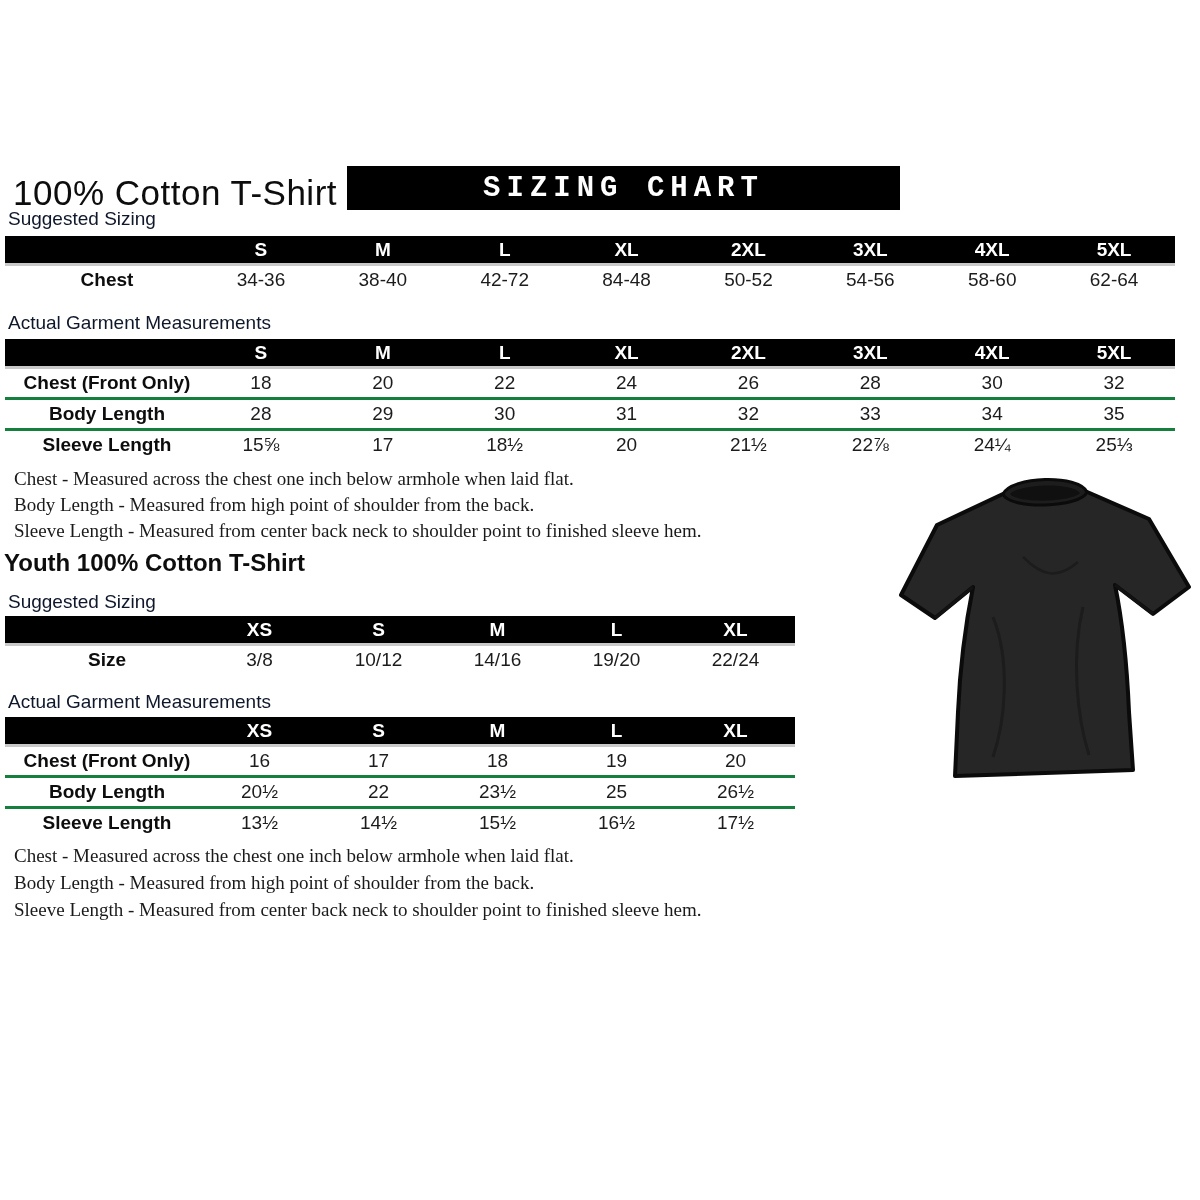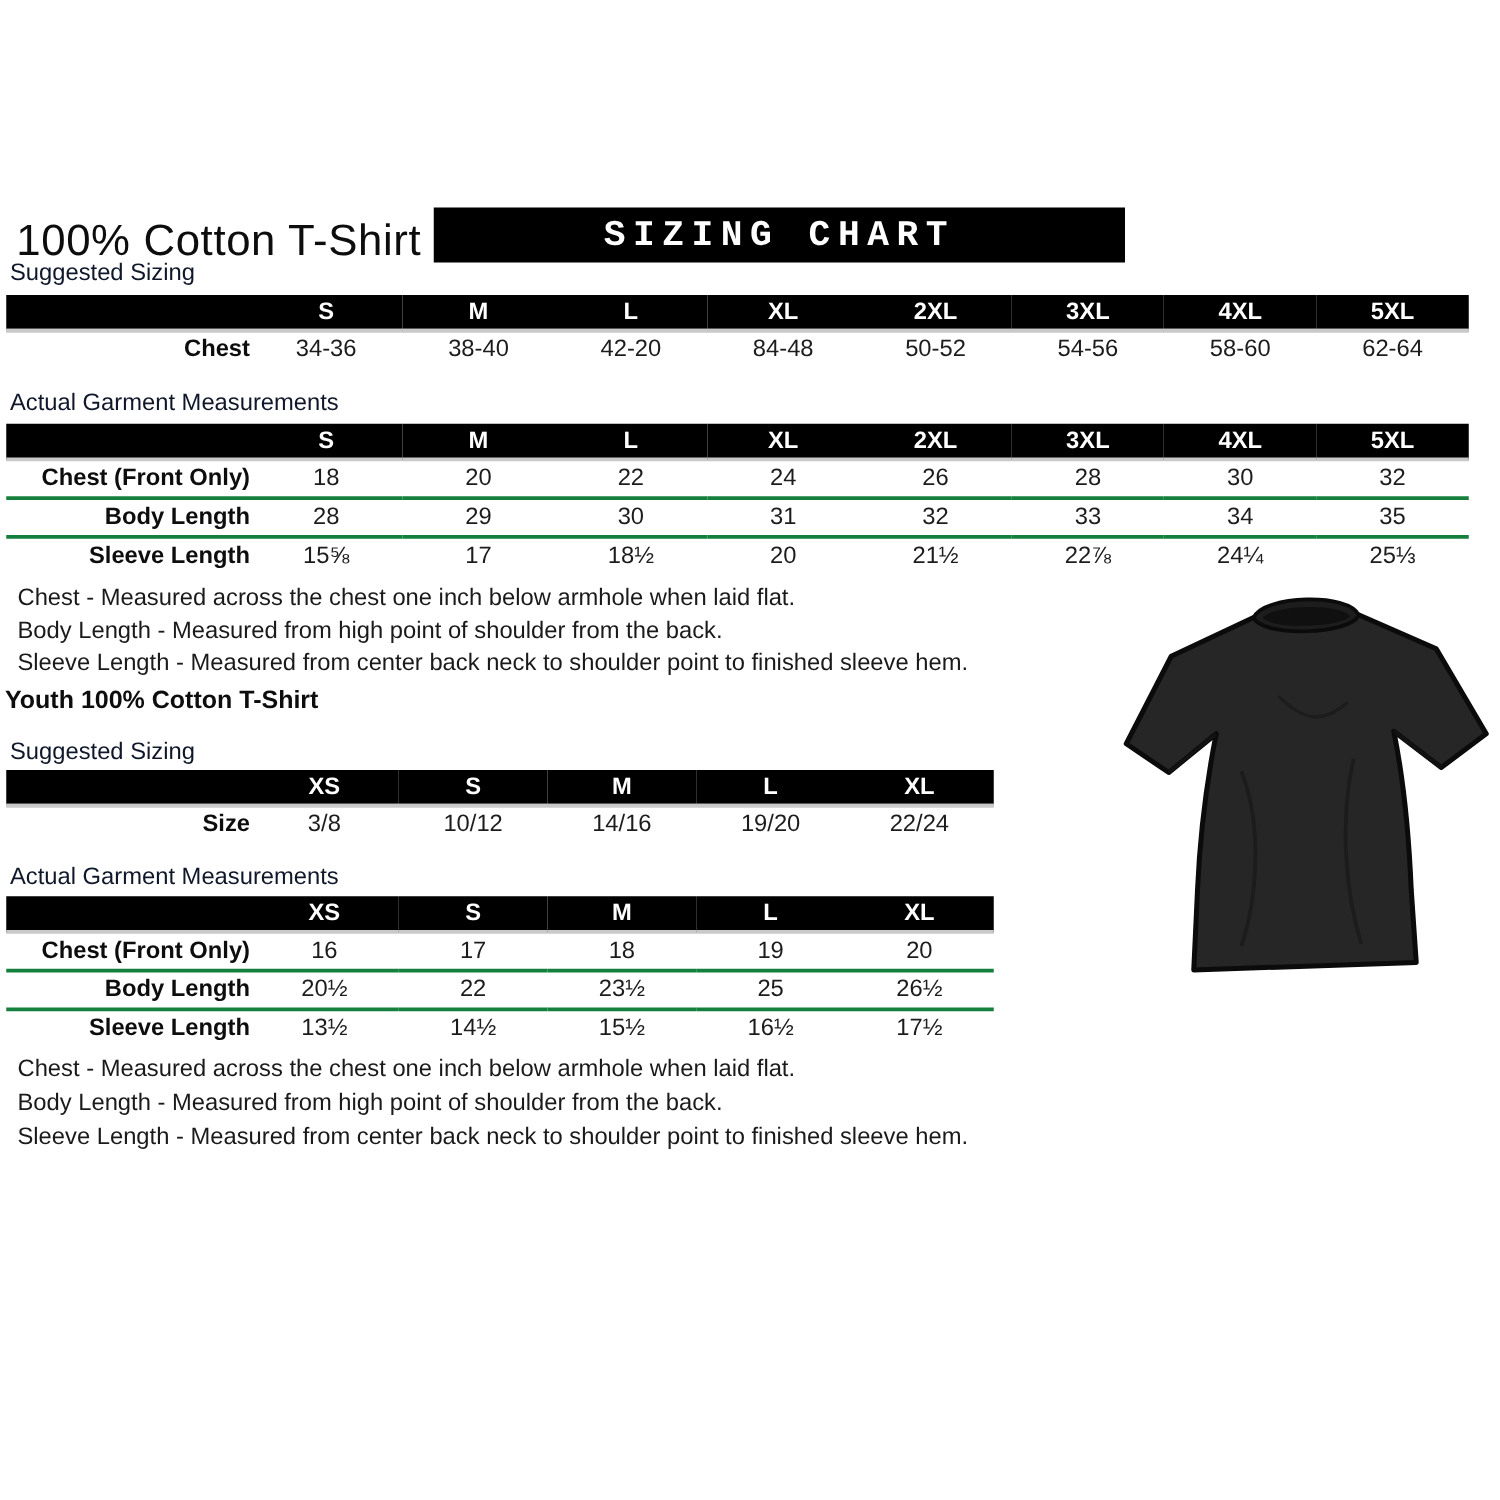--- a/index.html
+++ b/index.html
@@ -11,36 +11,36 @@
   .banner{position:absolute;left:347px;top:166px;width:553px;height:44px;background:#000;
           display:flex;align-items:center;justify-content:center;font-family:Liberation Mono, monospace;}
   .banner span{color:#fff;font-weight:700;font-size:29px;letter-spacing:6px;}
 
   .section-label{position:absolute;font-size:19px;color:#0f172a;}
   .lbl-sug1{left:8px;top:208px;}
   .lbl-agm1{left:8px;top:312px;}
   .lbl-sug2{left:8px;top:591px;}
   .lbl-agm2{left:8px;top:691px;}
 
-  .youth-title{position:absolute;left:4px;top:549px;margin:0;font-size:20px;font-weight:700;color:#0d0d0d;text-align:center;}
+  .youth-title{position:absolute;left:4px;top:549px;margin:0;font-size:24px;font-weight:700;color:#0d0d0d;text-align:center;}
 
   table.szt{position:absolute;border-collapse:collapse;table-layout:fixed;}
   .t1{left:5px;top:236px;width:1170px;}
   .t2{left:5px;top:339px;width:1170px;}
   .t3{left:5px;top:616px;width:790px;}
   .t4{left:5px;top:717px;width:790px;}
   .szt th,.szt td{padding:0;height:28px;text-align:center;font-size:19px;vertical-align:middle;}
   .szt thead th{background:#000;color:#fff;font-weight:700;height:27px;
                 border-bottom:3px solid #c9c9c9;}
-  .szt .rowhead{text-align:right;padding-left:9px;font-weight:700;color:#0d0d0d;}
+  .szt .rowhead{text-align:center;padding-left:9px;font-weight:700;color:#0d0d0d;}
   .szt td{color:#1c1c1c;}
   .szt tbody tr + tr td{border-top:3px solid #15803d;}
   .szt .suffix{font-weight:700;}
 
-  .notes{position:absolute;font-size:19px;color:#1a1a1a;}
+  .notes{position:absolute;font-size:19px;color:#1a1a1a;font-family:Liberation Serif, serif;}
   .notes1{left:14px;top:466px;line-height:26px;}
   .notes2{left:14px;top:842px;line-height:27px;}
 
   .tshirt{position:absolute;left:893px;top:467px;width:305px;height:345px;}
 </style>
 </head>
 <body>
 
 <div class="page">
 
@@ -68,21 +68,21 @@
         <th>3XL</th>
         <th>4XL</th>
         <th>5XL</th>
       </tr>
     </thead>
     <tbody>
       <tr>
         <td class="rowhead">Chest</td>
         <td>34-36</td>
         <td>38-40</td>
-        <td>42-20</td>
+        <td>42-72</td>
         <td>84-48</td>
         <td>50-52</td>
         <td>54-56</td>
         <td>58-60</td>
         <td>62-64</td>
       </tr>
     </tbody>
   </table>
 
   <div class="section-label lbl-agm1">Actual Garment Measurements</div>

